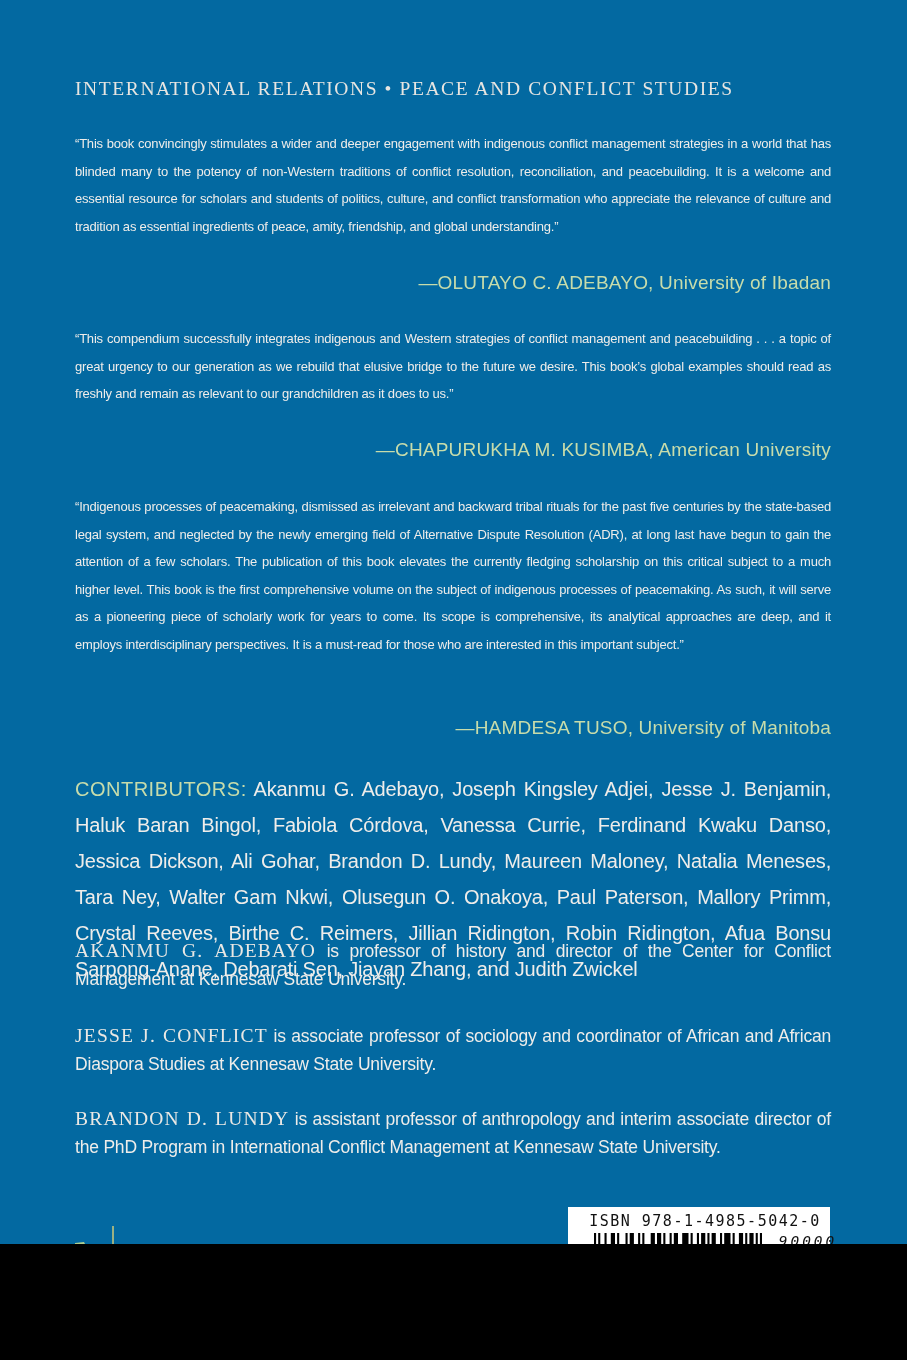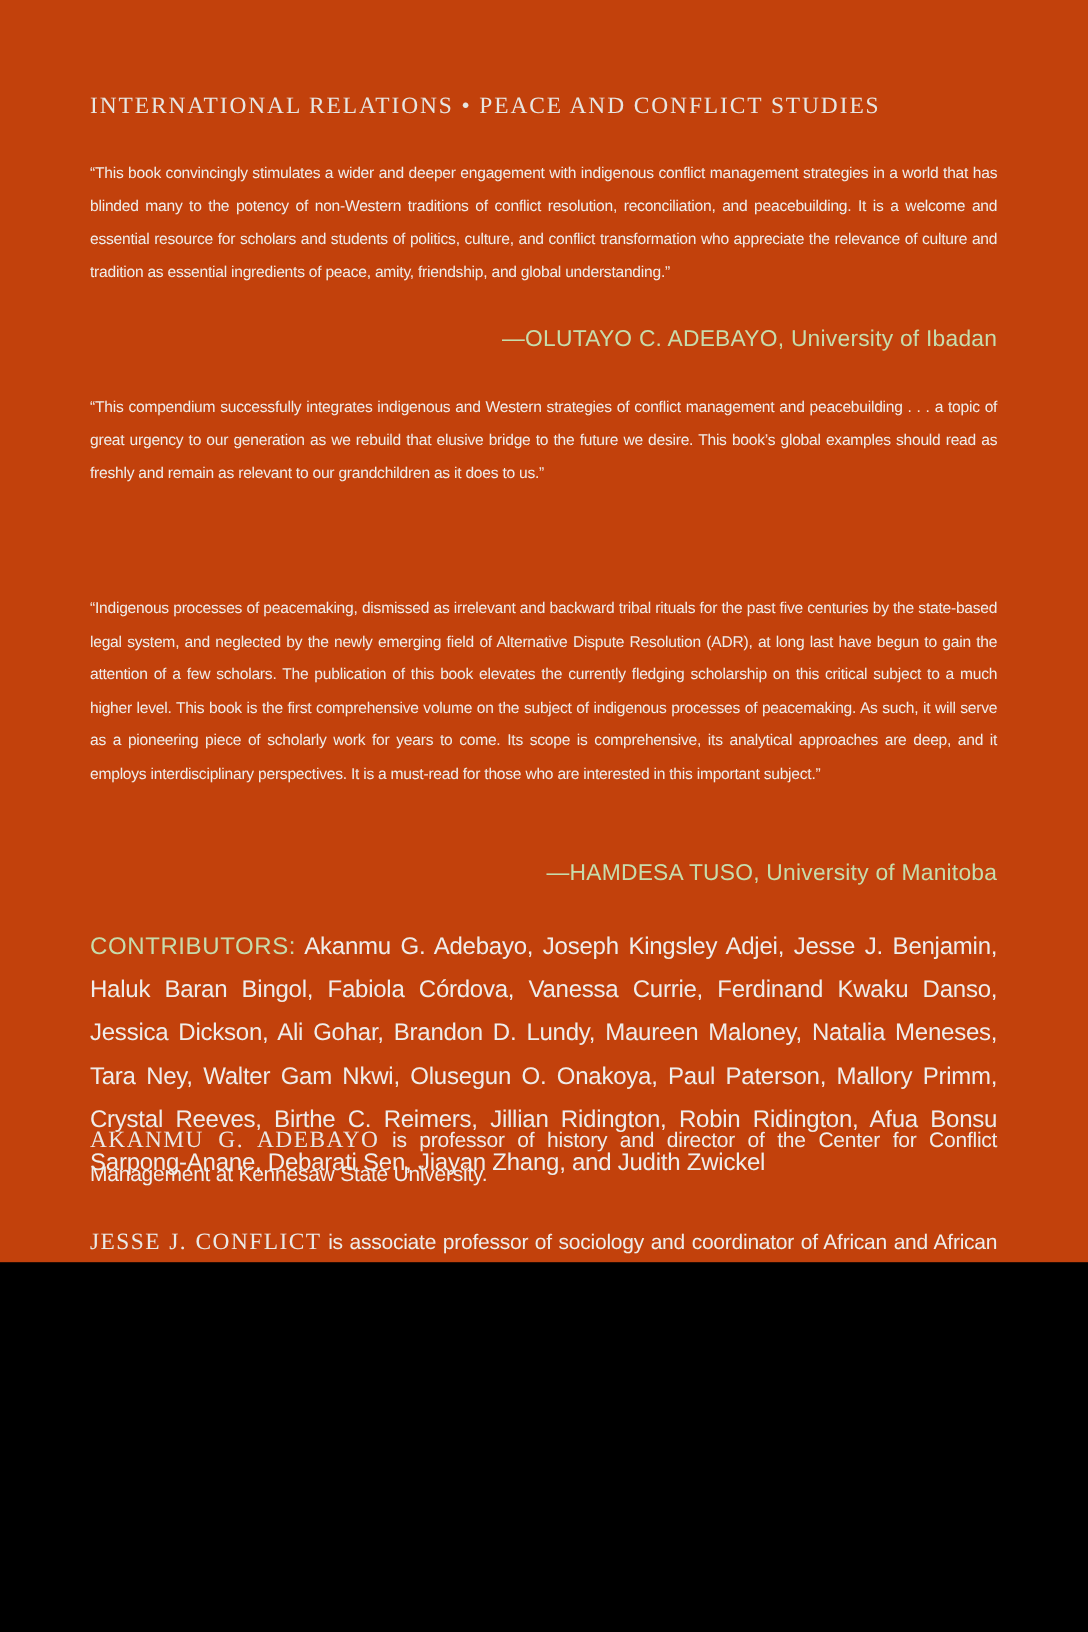--- a/index.html
+++ b/index.html
@@ -1,21 +1,21 @@
 <!DOCTYPE html>
 <html><head>
 <meta charset="utf-8">
 <style>
   * { margin: 0; padding: 0; box-sizing: border-box; }
   html,body { background:#000; }
   .cover {
     position: relative;
     width: 907px;
-    height: 1052px;
-    background: #c2410c;
+    height: 1244px;
+    background: #0369a1;
     overflow: hidden;
     font-family: "Liberation Sans", sans-serif;
     color: #edebe8;
   }
   .block { position: absolute; left: 75px; width: 756px; }
   .category-line {
     font-family: "Liberation Serif", serif;
     font-size: 19.5px;
     letter-spacing: 1.6px;
     color: #e7e5e1;
@@ -90,30 +90,32 @@
 <body>
 
 <div class="cover">
 
   <div class="block category-line" style="top:78px;">INTERNATIONAL RELATIONS • PEACE AND CONFLICT STUDIES</div>
 
   <div class="block blurb" style="top:130px;">“This book convincingly stimulates a wider and deeper engagement with indigenous conflict management strategies in a world that has blinded many to the potency of non-Western traditions of conflict resolution, reconciliation, and peacebuilding. It is a welcome and essential resource for scholars and students of politics, culture, and conflict transformation who appreciate the relevance of culture and tradition as essential ingredients of peace, amity, friendship, and global understanding.”</div>
   <div class="block attribution" style="top:272px;">—OLUTAYO C. ADEBAYO, University of Ibadan</div>
 
   <div class="block blurb" style="top:325px;">“This compendium successfully integrates indigenous and Western strategies of conflict management and peacebuilding . . . a topic of great urgency to our generation as we rebuild that elusive bridge to the future we desire. This book’s global examples should read as freshly and remain as relevant to our grandchildren as it does to us.”</div>
+  <div class="block attribution" style="top:439px;">—CHAPURUKHA M. KUSIMBA, American University</div>
 
   <div class="block blurb" style="top:493px;">“Indigenous processes of peacemaking, dismissed as irrelevant and backward tribal rituals for the past five centuries by the state-based legal system, and neglected by the newly emerging field of Alternative Dispute Resolution (ADR), at long last have begun to gain the attention of a few scholars. The publication of this book elevates the currently fledging scholarship on this critical subject to a much higher level. This book is the first comprehensive volume on the subject of indigenous processes of peacemaking. As such, it will serve as a pioneering piece of scholarly work for years to come. Its scope is comprehensive, its analytical approaches are deep, and it employs interdisciplinary perspectives. It is a must-read for those who are interested in this important subject.”</div>
   <div class="block attribution" style="top:717px;">—HAMDESA TUSO, University of Manitoba</div>
 
   <div class="block contributors" style="top:771px;"><span class="contrib-label">CONTRIBUTORS:</span><span> Akanmu G. Adebayo, Joseph Kingsley Adjei, Jesse J. Benjamin, Haluk Baran Bingol, Fabiola Córdova, Vanessa Currie, Ferdinand Kwaku Danso, Jessica Dickson, Ali Gohar, Brandon D. Lundy, Maureen Maloney, Natalia Meneses, Tara Ney, Walter Gam Nkwi, Olusegun O. Onakoya, Paul Paterson, Mallory Primm, Crystal Reeves, Birthe C. Reimers, Jillian Ridington, Robin Ridington, Afua Bonsu Sarpong-Anane, Debarati Sen, Jiayan Zhang, and Judith Zwickel</span></div>
 
   <div class="block bio" style="top:937px;"><span class="bio-name">AKANMU G. ADEBAYO</span><span> is professor of history and director of the Center for Conflict Management at Kennesaw State University.</span></div>
 
   <div class="block bio" style="top:1022px;"><span class="bio-name">JESSE J. CONFLICT</span><span> is associate professor of sociology and coordinator of African and African Diaspora Studies at Kennesaw State University.</span></div>
 
+  <div class="block bio" style="top:1105px;"><span class="bio-name">BRANDON D. LUNDY</span><span> is assistant professor of anthropology and interim associate director of the PhD Program in International Conflict Management at Kennesaw State University.</span></div>
 
   <div class="publisher-logo">
     <svg width="36" height="45" viewBox="0 0 36 45">
       <polygon points="2,3 11,2 15,10 15,29 34,29 36,34 30,44 2,44" fill="#aecd8e"></polygon>
       <g stroke="#aecd8e" stroke-width="1.3">
         <line x1="18" y1="25" x2="20" y2="6"></line>
         <line x1="18" y1="25" x2="24" y2="7"></line>
         <line x1="18" y1="25" x2="27" y2="10"></line>
         <line x1="18" y1="25" x2="30" y2="13"></line>
         <line x1="18" y1="25" x2="32" y2="16"></line>

